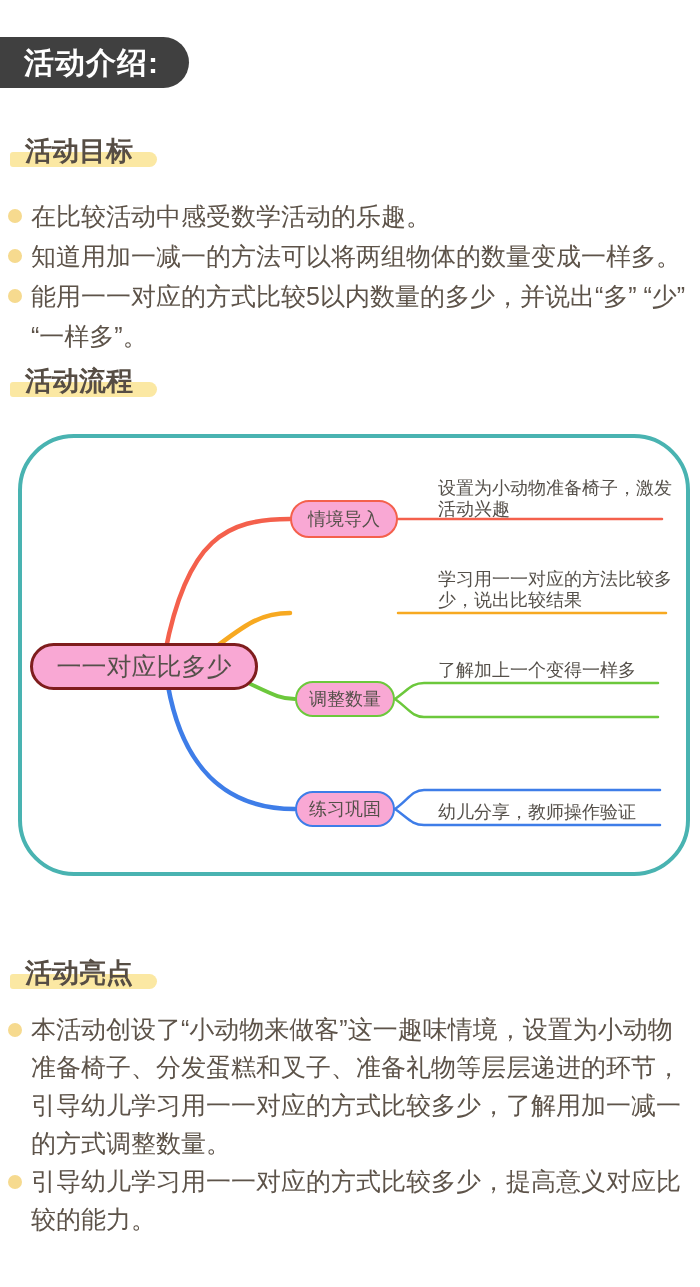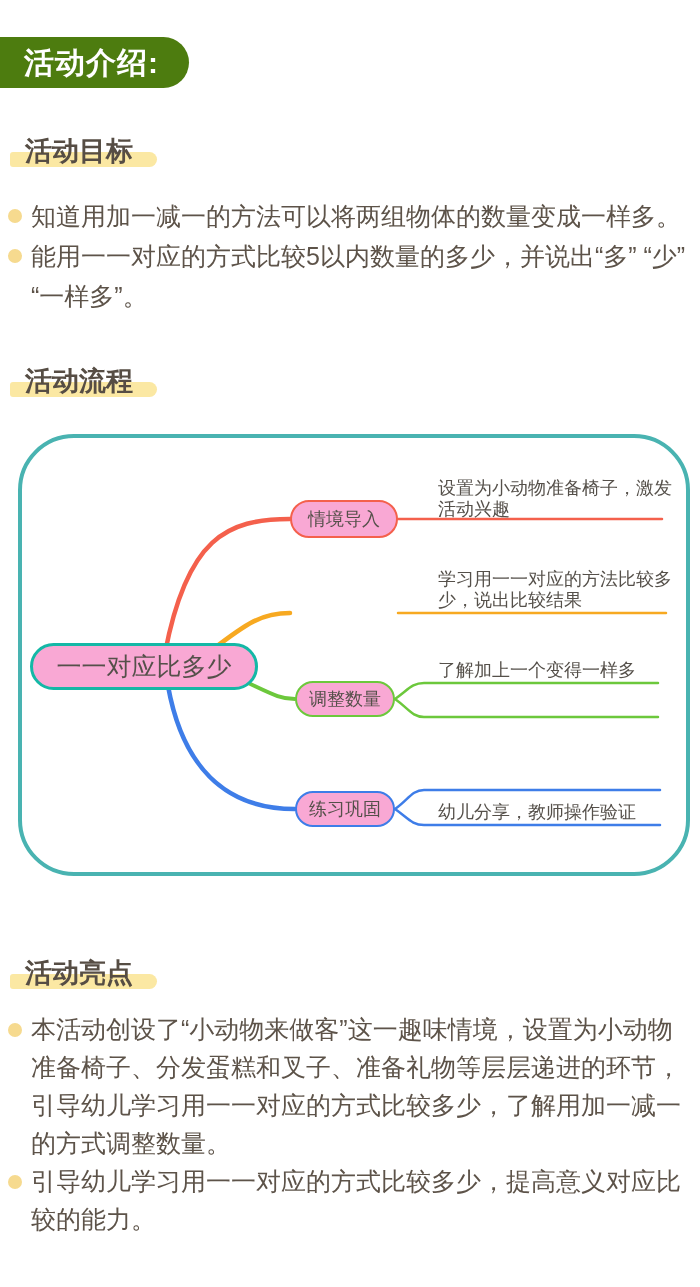--- a/index.html
+++ b/index.html
@@ -4,21 +4,21 @@
 <style>
   html,body{margin:0;padding:0;}
   body{
     width:700px;height:1287px;position:relative;background:#ffffff;
     font-family:"Liberation Sans","DejaVu Sans",sans-serif;
     color:#5d5349;overflow:hidden;
   }
   
   .badge{
     position:absolute;left:0;top:37px;height:51px;line-height:51px;
-    background:#4d7c0f;color:#ffffff;font-size:30px;font-weight:bold;
+    background:#404040;color:#ffffff;font-size:30px;font-weight:bold;
     padding:0 30px 0 24px;border-radius:0 26px 26px 0;letter-spacing:1px;
   }
   
   .sec-head{position:absolute;left:10px;width:200px;height:42px;}
   .sec-head .bar{
     position:absolute;left:0;top:19px;width:147px;height:15px;
     background:#fbe8a3;border-radius:4px 10px 10px 4px;
   }
   .sec-head .txt{
     position:absolute;left:15px;top:0;font-size:27px;font-weight:bold;color:#564d44;
@@ -44,21 +44,21 @@
     background:#ffffff;
   }
   .mindmap svg{position:absolute;left:0;top:0;}
   .mm-node{
     position:absolute;background:#f9a8d4;display:flex;align-items:center;
     justify-content:center;font-size:18px;color:#55504a;white-space:nowrap;
     box-sizing:border-box;
   }
   .mm-center{
     left:8px;top:205px;width:228px;height:47px;
-    border:3px solid #14b8a6;border-radius:25px;font-size:25px;
+    border:3px solid #7f1d1d;border-radius:25px;font-size:25px;
   }
   .mm-b{border-width:2.5px;border-style:solid;border-radius:19px;}
   #node-b1{left:268px;top:62px;width:108px;height:38px;border-color:#f4604c;}
   #node-b2{left:268px;top:157px;width:108px;height:36px;border-color:#f7a921;}
   #node-b3{left:273px;top:243px;width:100px;height:36px;border-color:#6cc83c;}
   #node-b4{left:273px;top:353px;width:100px;height:36px;border-color:#3e7de8;}
   .mm-note{position:absolute;font-size:18px;line-height:21px;color:#55504a;}
   #note-1{left:416px;top:40px;width:240px;}
   #note-2{left:416px;top:131px;width:240px;}
   #note-3a{left:416px;top:222px;white-space:nowrap;}
@@ -70,20 +70,24 @@
 <body>
 
 <div class="badge">活动介绍:</div>
 
 <div class="sec-head" id="head-goals">
   <div class="bar"></div>
   <div class="txt">活动目标</div>
 </div>
 
 <ul class="blist" id="goals-list">
+  <li>
+    <span class="dot"></span>
+    <span>在比较活动中感受数学活动的乐趣。</span>
+  </li>
   <li>
     <span class="dot"></span>
     <span>知道用加一减一的方法可以将两组物体的数量变成一样多。</span>
   </li>
   <li>
     <span class="dot"></span>
     <span>能用一一对应的方式比较5以内数量的多少，并说出“多” “少” “一样多”。</span>
   </li>
 </ul>
 

